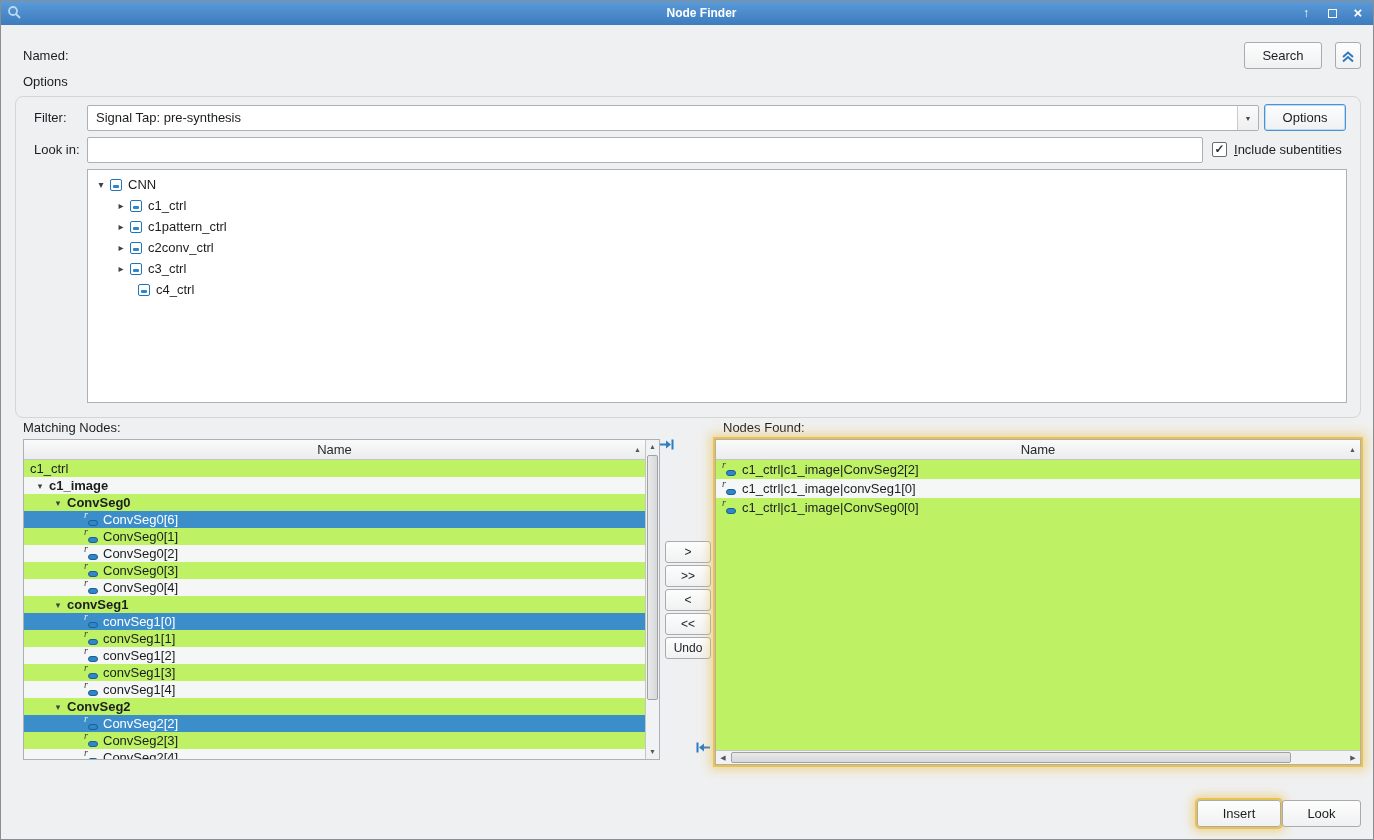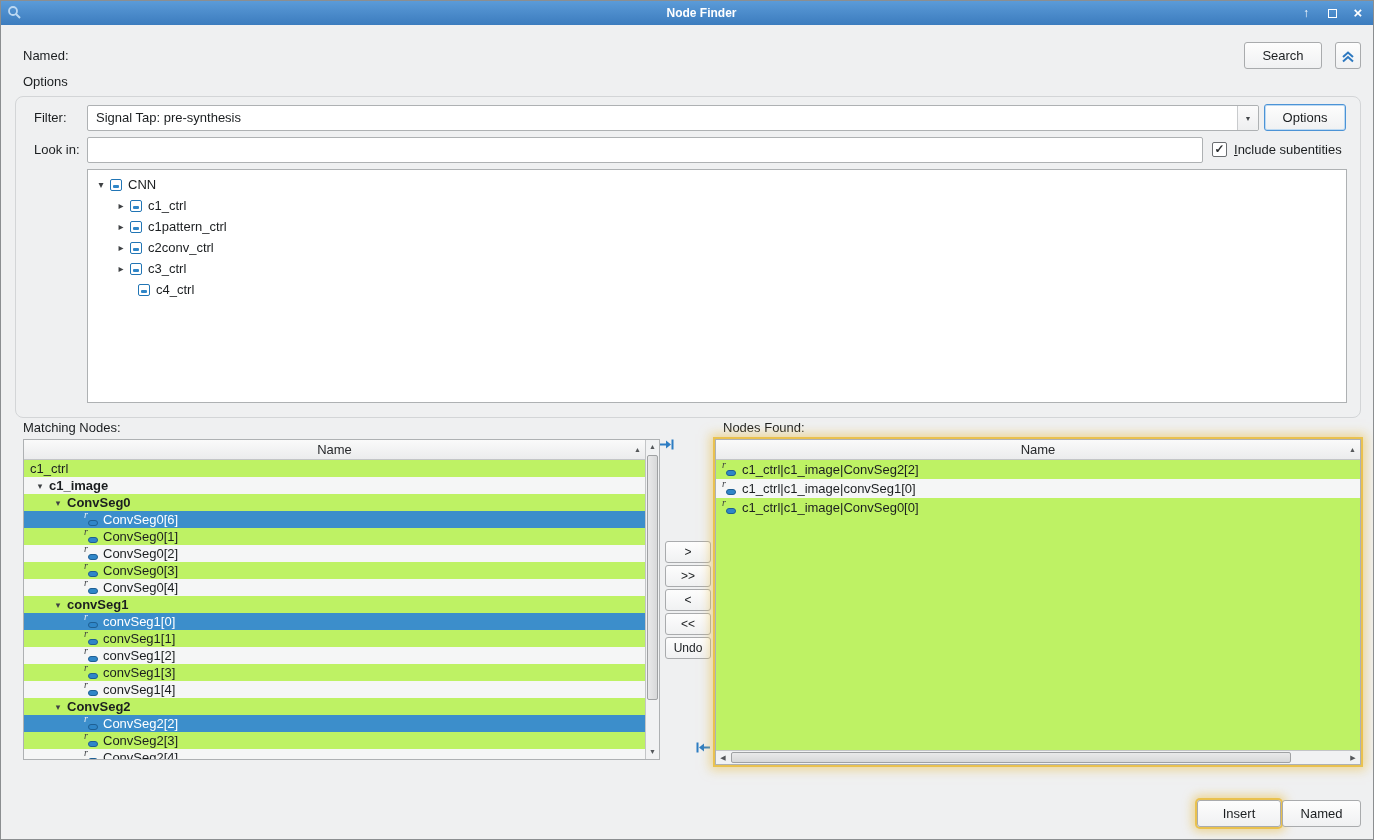--- a/index.html
+++ b/index.html
@@ -376,15 +376,15 @@
         </div>
       </div>
     <div class="hscroll">
       <span class="arr left">◀</span>
       <span class="thumb"></span>
       <span class="arr right">▶</span>
     </div>
   </div>
 
   <button class="btn glow" style="left:1196px; top:799px; width:84px;">Insert</button>
-  <button class="btn" style="left:1281px; top:799px; width:79px;">Named</button>
+  <button class="btn" style="left:1281px; top:799px; width:79px;">Look</button>
 
 </div>
 
 </body></html>

